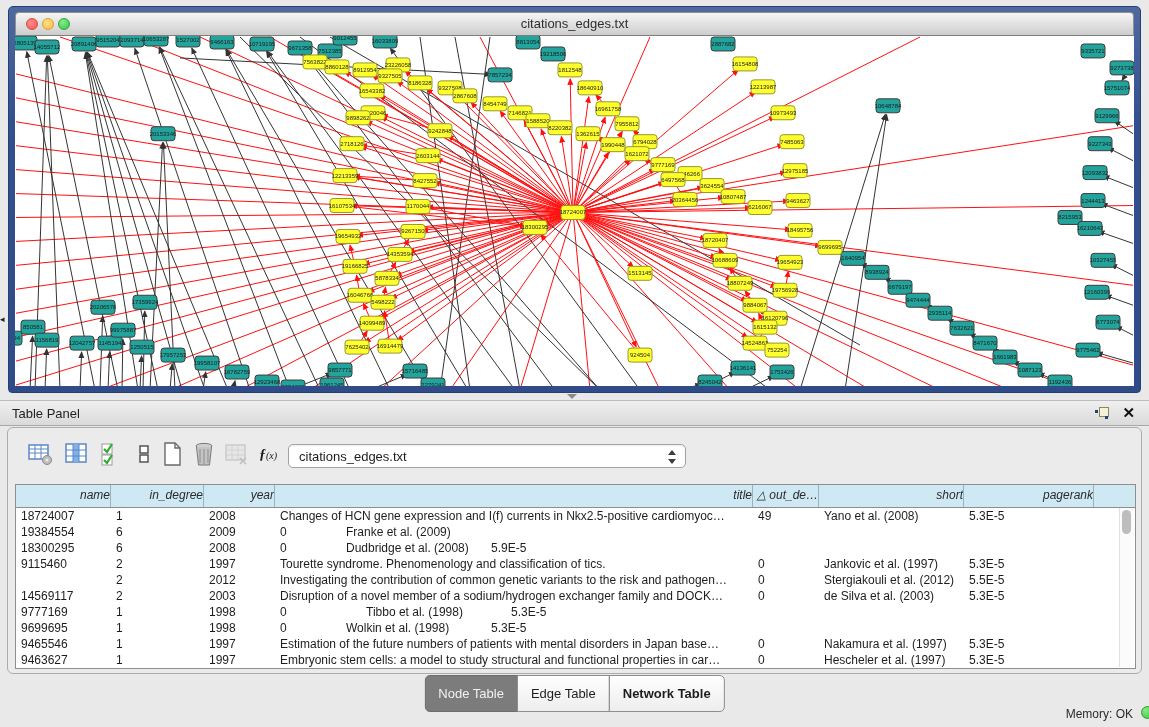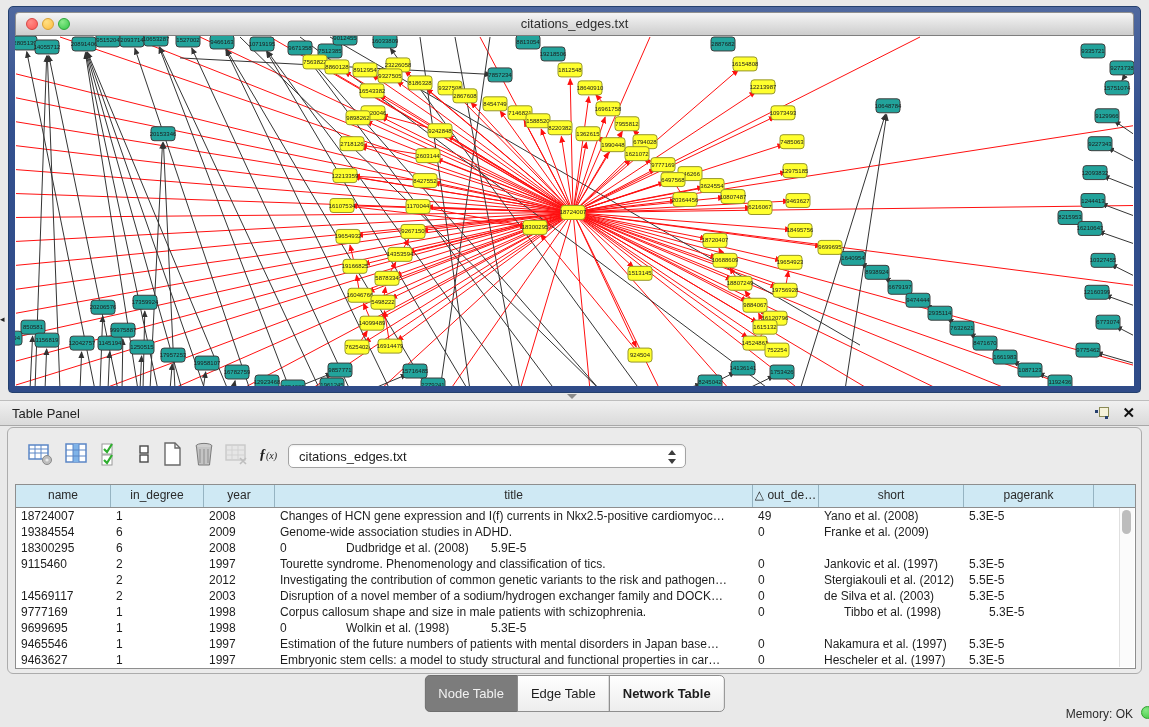--- a/index.html
+++ b/index.html
@@ -69,22 +69,22 @@
   .sel-arrows .dn{position:absolute;left:1px;bottom:1px;width:0;height:0;
     border-left:4px solid transparent;border-right:4px solid transparent;border-top:5px solid #3c3c3c;}
   
   .data-table{
     position:absolute;left:7px;top:56px;width:1121px;height:185px;
     background:#ffffff;border:1px solid #8e8e8e;box-sizing:border-box;overflow:hidden;
   }
   .thead{display:flex;height:22px;border-bottom:1px solid #8e8e8e;background:#cfe9f4;}
   .th{
     box-sizing:border-box;border-right:1px solid #96b4c2;
-    font-size:12px;color:#2a2a2a;text-align:center;line-height:21px;
-    overflow:hidden;white-space:nowrap;background:#cfe9f4;
+    font-size:12px;color:#2a2a2a;text-align:right;line-height:21px;
+    overflow:hidden;white-space:nowrap;background:#cfe9f4;font-style:italic;
   }
   .tbody .tr{display:flex;height:16px;}
   .td{
     box-sizing:border-box;font-size:12px;color:#1d1d1d;line-height:16px;
     padding-left:5px;overflow:hidden;white-space:nowrap;
   }
   .vscroll{position:absolute;top:23px;right:1px;bottom:1px;width:14px;background:#fbfbfb;border-left:1px solid #e0e0e0;}
   .vthumb{position:absolute;left:2px;top:2px;width:9px;height:24px;background:#bdbdbd;border-radius:5px;}
   
   .table-tabs{position:absolute;left:50%;top:675px;transform:translateX(-50%);display:flex;}
@@ -960,21 +960,20 @@
           <div class="td" style="width: 71px;">2008</div>
           <div class="td" style="width: 478px;">Changes of HCN gene expression and I(f) currents in Nkx2.5-positive cardiomyoc…</div>
           <div class="td" style="width: 66px;">49</div>
           <div class="td" style="width: 145px;">Yano et al. (2008)</div>
           <div class="td" style="width: 130px;">5.3E-5</div>
         </div>
         <div class="tr">
           <div class="td" style="width: 95px;">19384554</div>
           <div class="td" style="width: 93px;">6</div>
           <div class="td" style="width: 71px;">2009</div>
-          <div class="td" style="width: 478px;">Genome-wide association studies in ADHD.</div>
           <div class="td" style="width: 66px;">0</div>
           <div class="td" style="width: 145px;">Franke et al. (2009)</div>
           <div class="td" style="width: 130px; margin-top: 48px;">5.6E-5</div>
         </div>
         <div class="tr">
           <div class="td" style="width: 95px;">18300295</div>
           <div class="td" style="width: 93px;">6</div>
           <div class="td" style="width: 71px;">2008</div>
           <div class="td" style="width: 66px;">0</div>
           <div class="td" style="width: 145px;">Dudbridge et al. (2008)</div>
@@ -1004,21 +1003,20 @@
           <div class="td" style="width: 71px;">2003</div>
           <div class="td" style="width: 478px;">Disruption of a novel member of a sodium/hydrogen exchanger family and DOCK…</div>
           <div class="td" style="width: 66px;">0</div>
           <div class="td" style="width: 145px;">de Silva et al. (2003)</div>
           <div class="td" style="width: 130px;">5.3E-5</div>
         </div>
         <div class="tr">
           <div class="td" style="width: 95px;">9777169</div>
           <div class="td" style="width: 93px;">1</div>
           <div class="td" style="width: 71px;">1998</div>
-          <div class="td" style="width: 478px;">Corpus callosum shape and size in male patients with schizophrenia.</div>
           <div class="td" style="width: 66px;">0</div>
           <div class="td" style="width: 145px; margin-left: 20px;">Tibbo et al. (1998)</div>
           <div class="td" style="width: 130px;">5.3E-5</div>
         </div>
         <div class="tr">
           <div class="td" style="width: 95px;">9699695</div>
           <div class="td" style="width: 93px;">1</div>
           <div class="td" style="width: 71px;">1998</div>
           <div class="td" style="width: 66px;">0</div>
           <div class="td" style="width: 145px;">Wolkin et al. (1998)</div>

